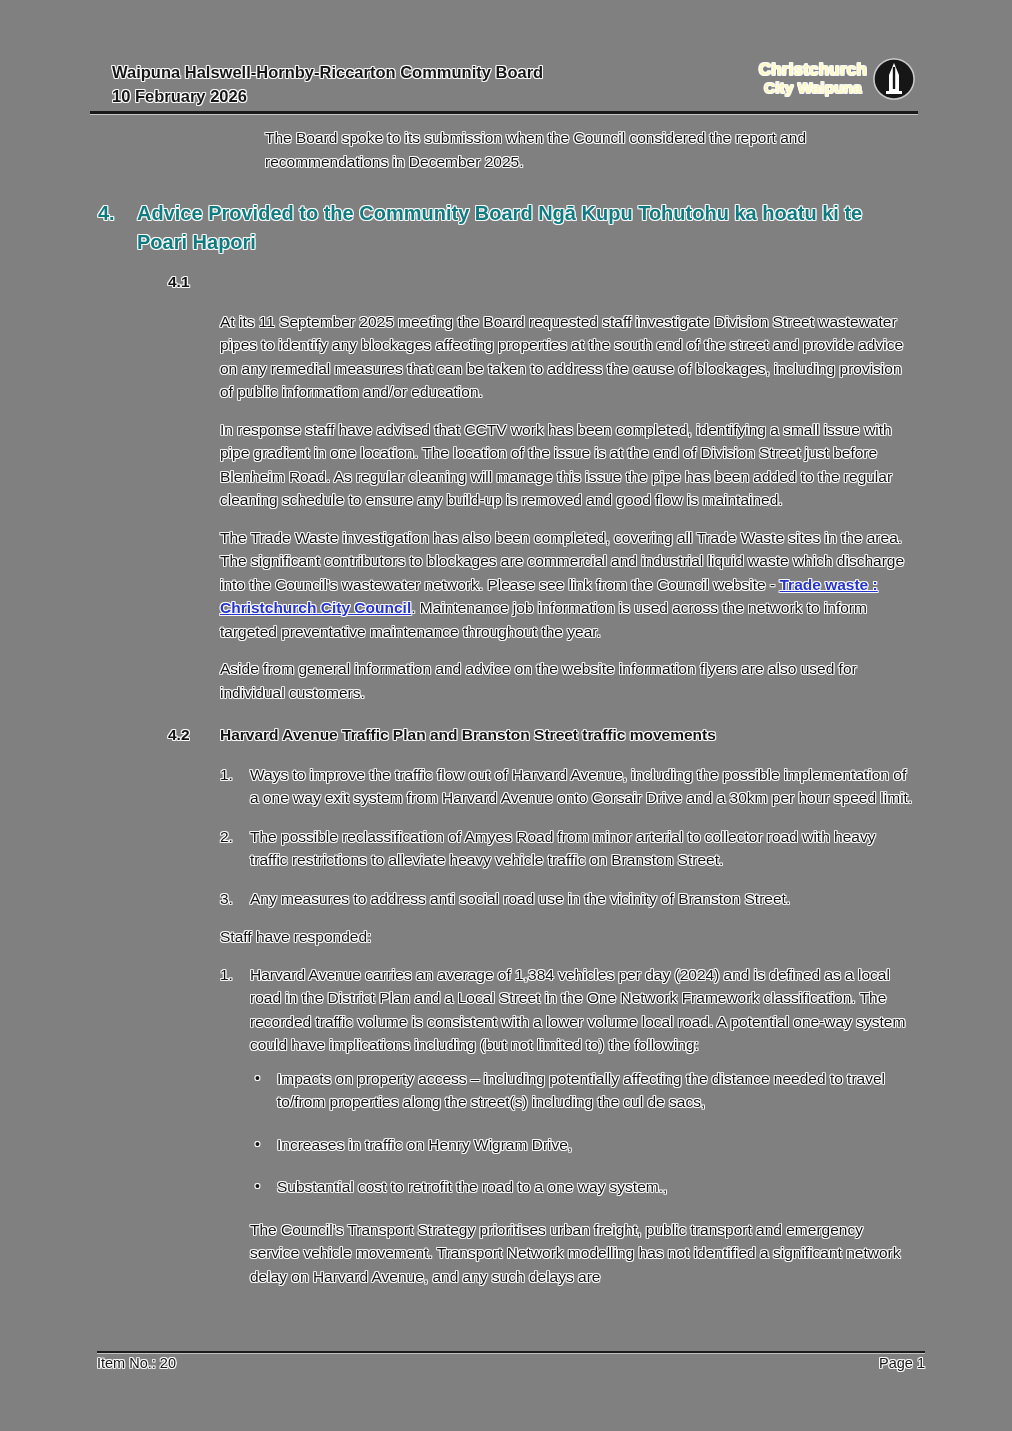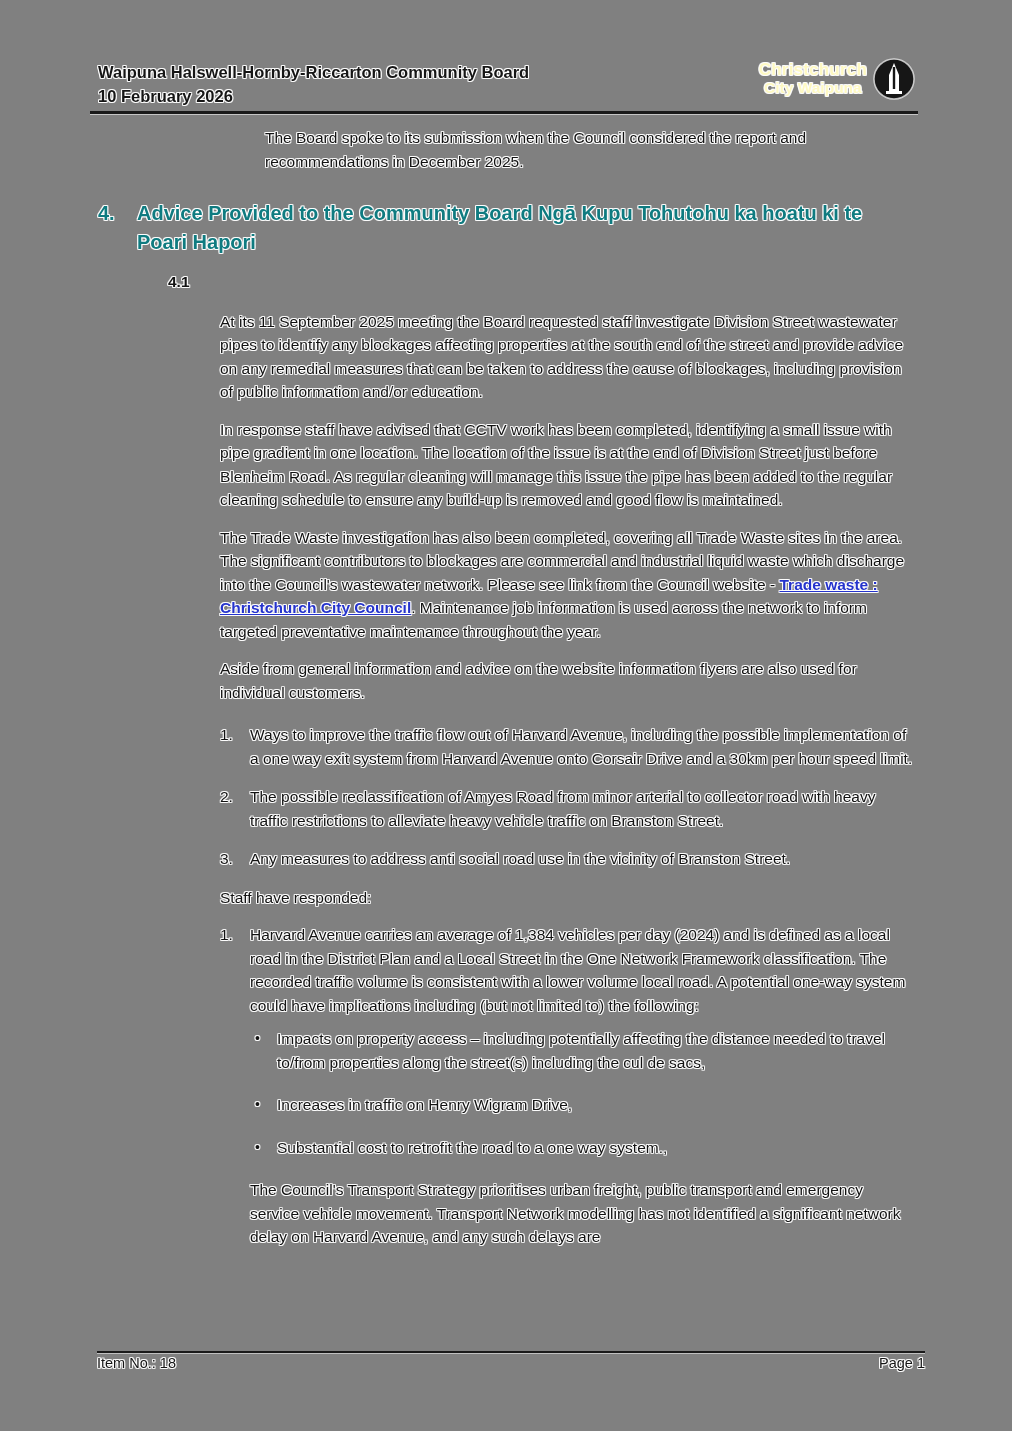--- a/index.html
+++ b/index.html
@@ -14,21 +14,21 @@
 
   
   .halo{
     text-shadow:
       -1px -1px 0 rgba(255,255,255,.78), 0 -1px 0 rgba(255,255,255,.78), 1px -1px 0 rgba(255,255,255,.78),
       -1px  0   0 rgba(255,255,255,.78), 1px  0   0 rgba(255,255,255,.78),
       -1px  1px 0 rgba(255,255,255,.78), 0  1px 0 rgba(255,255,255,.78), 1px 1px 0 rgba(255,255,255,.78);
   }
 
   
-  .hdr{position:absolute;top:60px;left:98px;right:97px;display:flex;justify-content:space-between;align-items:flex-start;}
+  .hdr{position:absolute;top:60px;left:112px;right:97px;display:flex;justify-content:space-between;align-items:flex-start;}
   .hdr-title{font-size:16.5px;font-weight:bold;line-height:24px;color:#151515;}
   .logo{display:flex;align-items:center;gap:6px;margin-top:-2px;}
   .logo-text{text-align:center;font-weight:bold;color:#fef9c3;line-height:18px;}
   .logo-l1{font-size:17px;letter-spacing:.2px;}
   .logo-l2{font-size:15.5px;}
   .logo-badge{width:42px;height:42px;flex:0 0 auto;}
 
   .hdr-rule{position:absolute;top:111px;left:90px;width:828px;height:2.5px;background:#1a1a1a;box-shadow:0 1px 0 rgba(255,255,255,.55);}
 
   
@@ -102,20 +102,24 @@
 
     <div class="sub-h">
       <span class="num">4.1</span>
     </div>
 
     <p class="body-p">At its 11 September 2025 meeting the Board requested staff investigate Division Street wastewater pipes to identify any blockages affecting properties at the south end of the street and provide advice on any remedial measures that can be taken to address the cause of blockages, including provision of public information and/or education.</p>
     <p class="body-p">In response staff have advised that CCTV work has been completed, identifying a small issue with pipe gradient in one location. The location of the issue is at the end of Division Street just before Blenheim Road. As regular cleaning will manage this issue the pipe has been added to the regular cleaning schedule to ensure any build-up is removed and good flow is maintained.</p>
     <p class="body-p"><span>The Trade Waste investigation has also been completed, covering all Trade Waste sites in the area.  The significant contributors to blockages are commercial and industrial liquid waste which discharge into the Council's wastewater network.  Please see link from the Council website - </span><a href="#" class="doc-link">Trade waste : Christchurch City Council</a><span>. Maintenance job information is used across the network to inform targeted preventative maintenance throughout the year.</span></p>
     <p class="body-p last-gap">Aside from general information and advice on the website information flyers are also used for individual customers.</p>
 
+    <div class="sub-h">
+      <span class="num">4.2</span>
+      <span class="ttl">Harvard Avenue Traffic Plan and Branston Street traffic movements</span>
+    </div>
 
 
     <div class="nlist">
       <div class="nitem">
         <span class="n">1.</span>
         <span class="t">Ways to improve the traffic flow out of Harvard Avenue, including the possible implementation of a one way exit system from Harvard Avenue onto Corsair Drive and a 30km per hour speed limit.</span>
       </div>
       <div class="nitem">
         <span class="n">2.</span>
         <span class="t">The possible reclassification of Amyes Road from minor arterial to collector road with heavy traffic restrictions to alleviate heavy vehicle traffic on Branston Street.</span>
@@ -148,17 +152,17 @@
         <span class="b">•</span>
         <span class="t">Substantial cost to retrofit the road to a one way system.,</span>
       </div>
     </div>
 
     <p class="closing">The Council's Transport Strategy prioritises urban freight, public transport and emergency service vehicle movement. Transport Network modelling has not identified a significant network delay on Harvard Avenue, and any such delays are</p>
   </div>
 
   <div class="ftr-rule"></div>
   <div class="ftr halo">
-    <span>Item No.: 18</span>
+    <span>Item No.: 20</span>
     <span>Page 1</span>
   </div>
 
 </div>
 
 </body></html>

